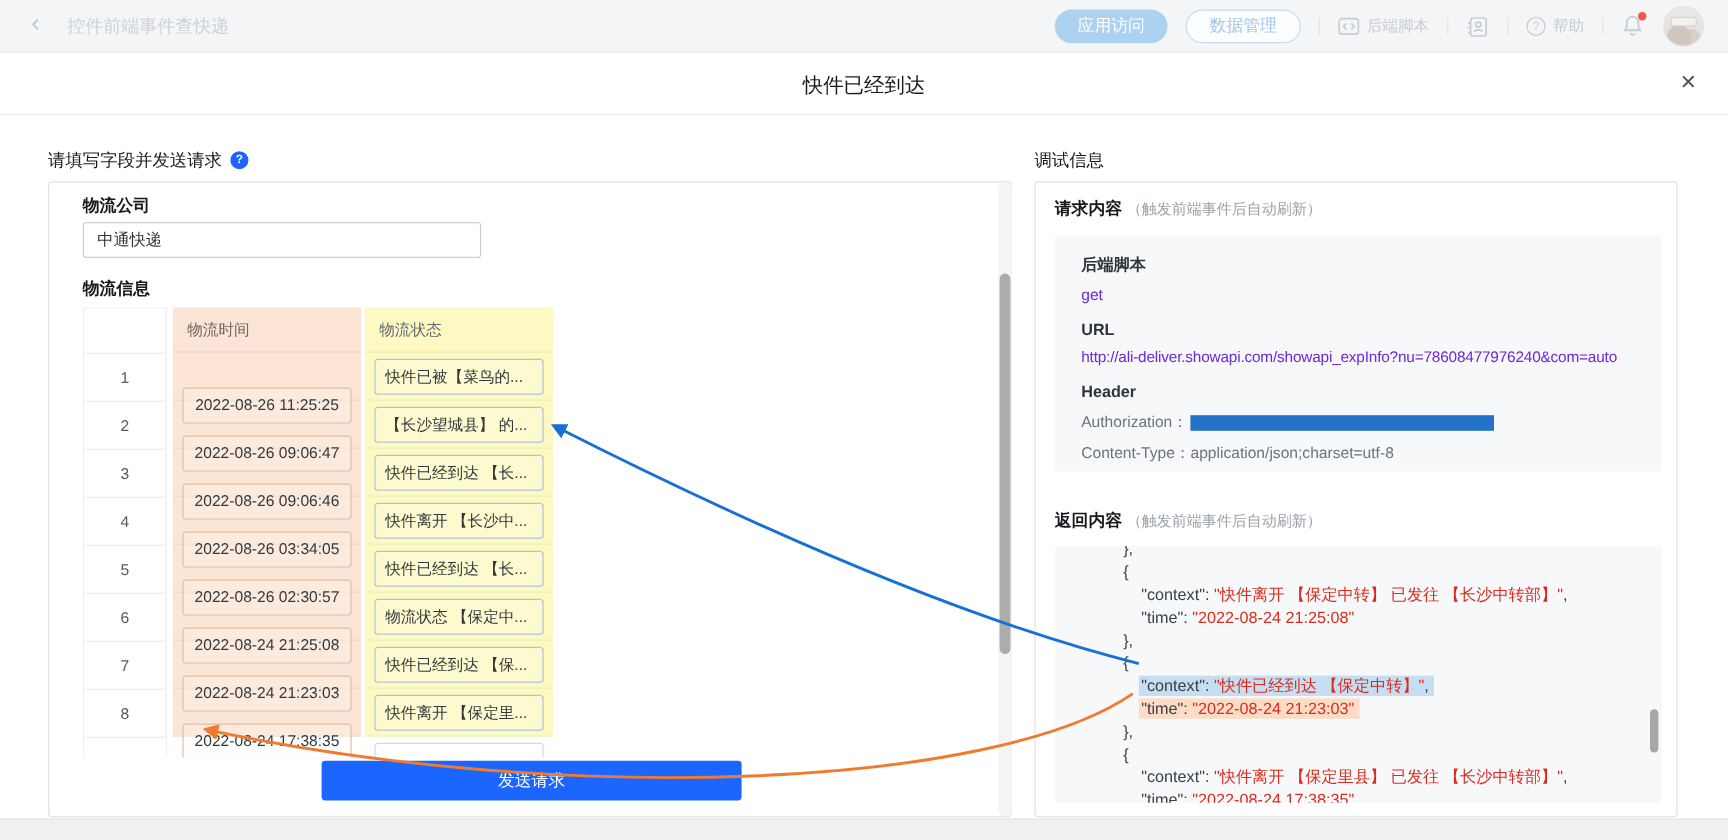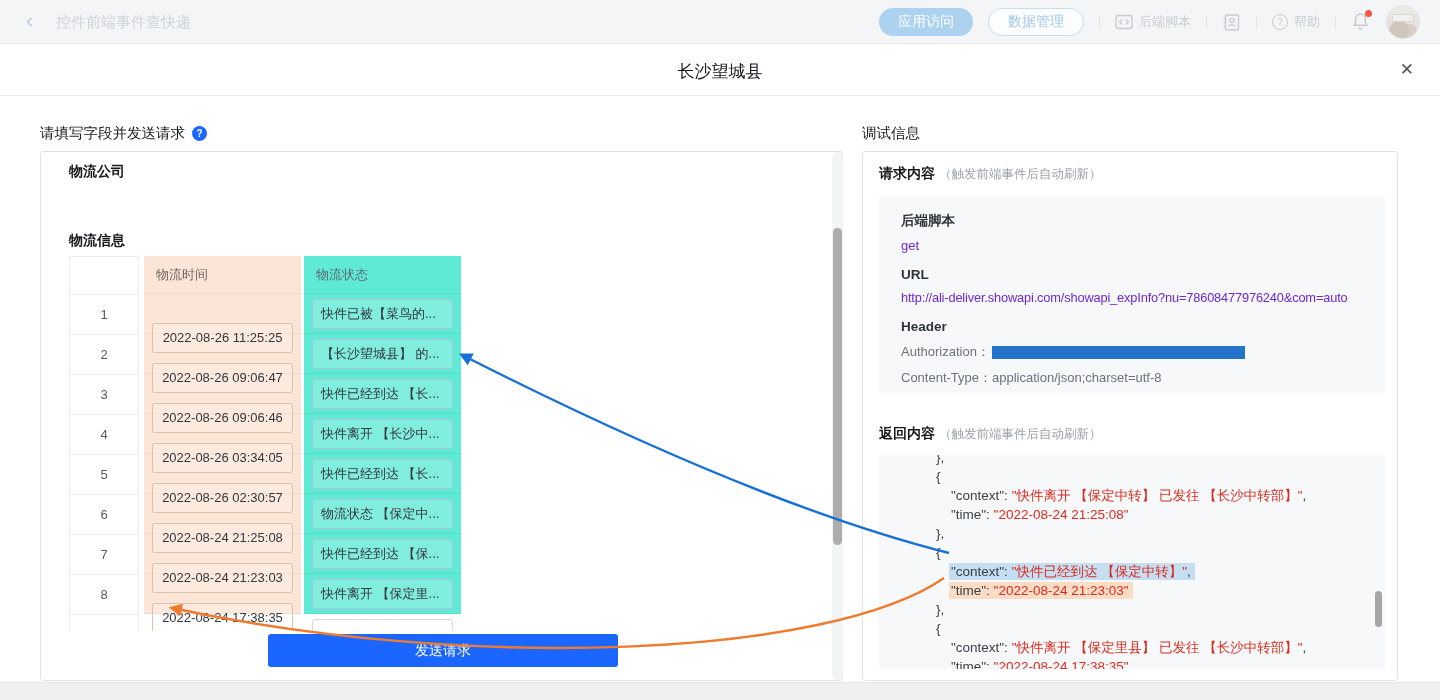--- a/index.html
+++ b/index.html
@@ -45,21 +45,21 @@
   .card-right{left:862px;top:151px;width:536px;height:530px;}
 
   .fld-label{position:absolute;font-size:14px;font-weight:bold;color:#16191d;}
   .txt-input{position:absolute;left:28px;top:33px;width:332px;height:30px;border:1px solid #ccd0d6;border-radius:3px;font-size:13.5px;color:#2e3338;padding:0 11px;background:#fff;font-family:inherit;}
 
   
   .tbl{position:absolute;left:28px;top:104px;width:392px;height:375px;overflow:hidden;}
   .tcol{position:absolute;top:0;}
   .tcol-idx{left:0;width:70px;border:1px solid #ededee;background:#fff;}
   .tcol-time{left:75px;width:157px;background:#fce5d6;}
-  .tcol-status{left:235px;width:157px;background:#5eead4;}
+  .tcol-status{left:235px;width:157px;background:#fef9c3;}
   .thead{height:38px;display:flex;align-items:center;padding-left:12px;font-size:13px;color:#6d6760;border-bottom:1px solid rgba(0,0,0,0.06);}
   .tcol-status .thead{color:#5e6874;}
   .trow{height:40px;display:flex;align-items:center;justify-content:center;border-bottom:1px solid rgba(0,0,0,0.05);}
   .tcol-idx .thead{border-bottom:1px solid #ededee;padding-left:0;}
   .tcol-idx .trow{border-bottom:1px solid #ededee;font-size:13px;color:#555a60;}
   .cellbox{width:141px;height:30px;border-radius:3px;display:flex;align-items:center;font-size:13px;color:#33383d;background:rgba(255,255,255,0.22);white-space:nowrap;overflow:hidden;cursor:text;}
   .tcol-time .cellbox{border:1px solid #dcc0a8;justify-content:center;margin-top:48px;}
   .tcol-status .cellbox{border:1px solid #a9c5dd;padding-left:8px;}
   .row-empty{background:#fff;}
   .row-empty .cellbox{background:#fff;border:1px solid #d6d9de !important;}
@@ -143,31 +143,32 @@
       </svg>
       <span class="bell-dot"></span>
     </span>
     <div class="avatar">
         <div class="kb"></div>
       </div>
   </div>
 </div>
 
 <div class="dlg-header">
-  <div class="dlg-title">长沙望城县</div>
+  <div class="dlg-title">快件已经到达</div>
   <span class="dlg-close">✕</span>
 </div>
 
 <div class="sec-title" style="left:40px;top:124px;">
   <span>请填写字段并发送请求</span>
   <span class="help-badge">?</span>
 </div>
 
 <div class="card card-left">
   <div class="fld-label" style="left:28px;top:11px;">物流公司</div>
+  <input class="txt-input" type="text" value="中通快递" style="">
   <div class="fld-label" style="left:28px;top:80px;">物流信息</div>
 
   <div class="tbl">
     <div class="tcol tcol-idx">
       <div class="thead"></div>
     <div class="trow">1</div>
         <div class="trow">2</div>
         <div class="trow">3</div>
         <div class="trow">4</div>
         <div class="trow">5</div>

